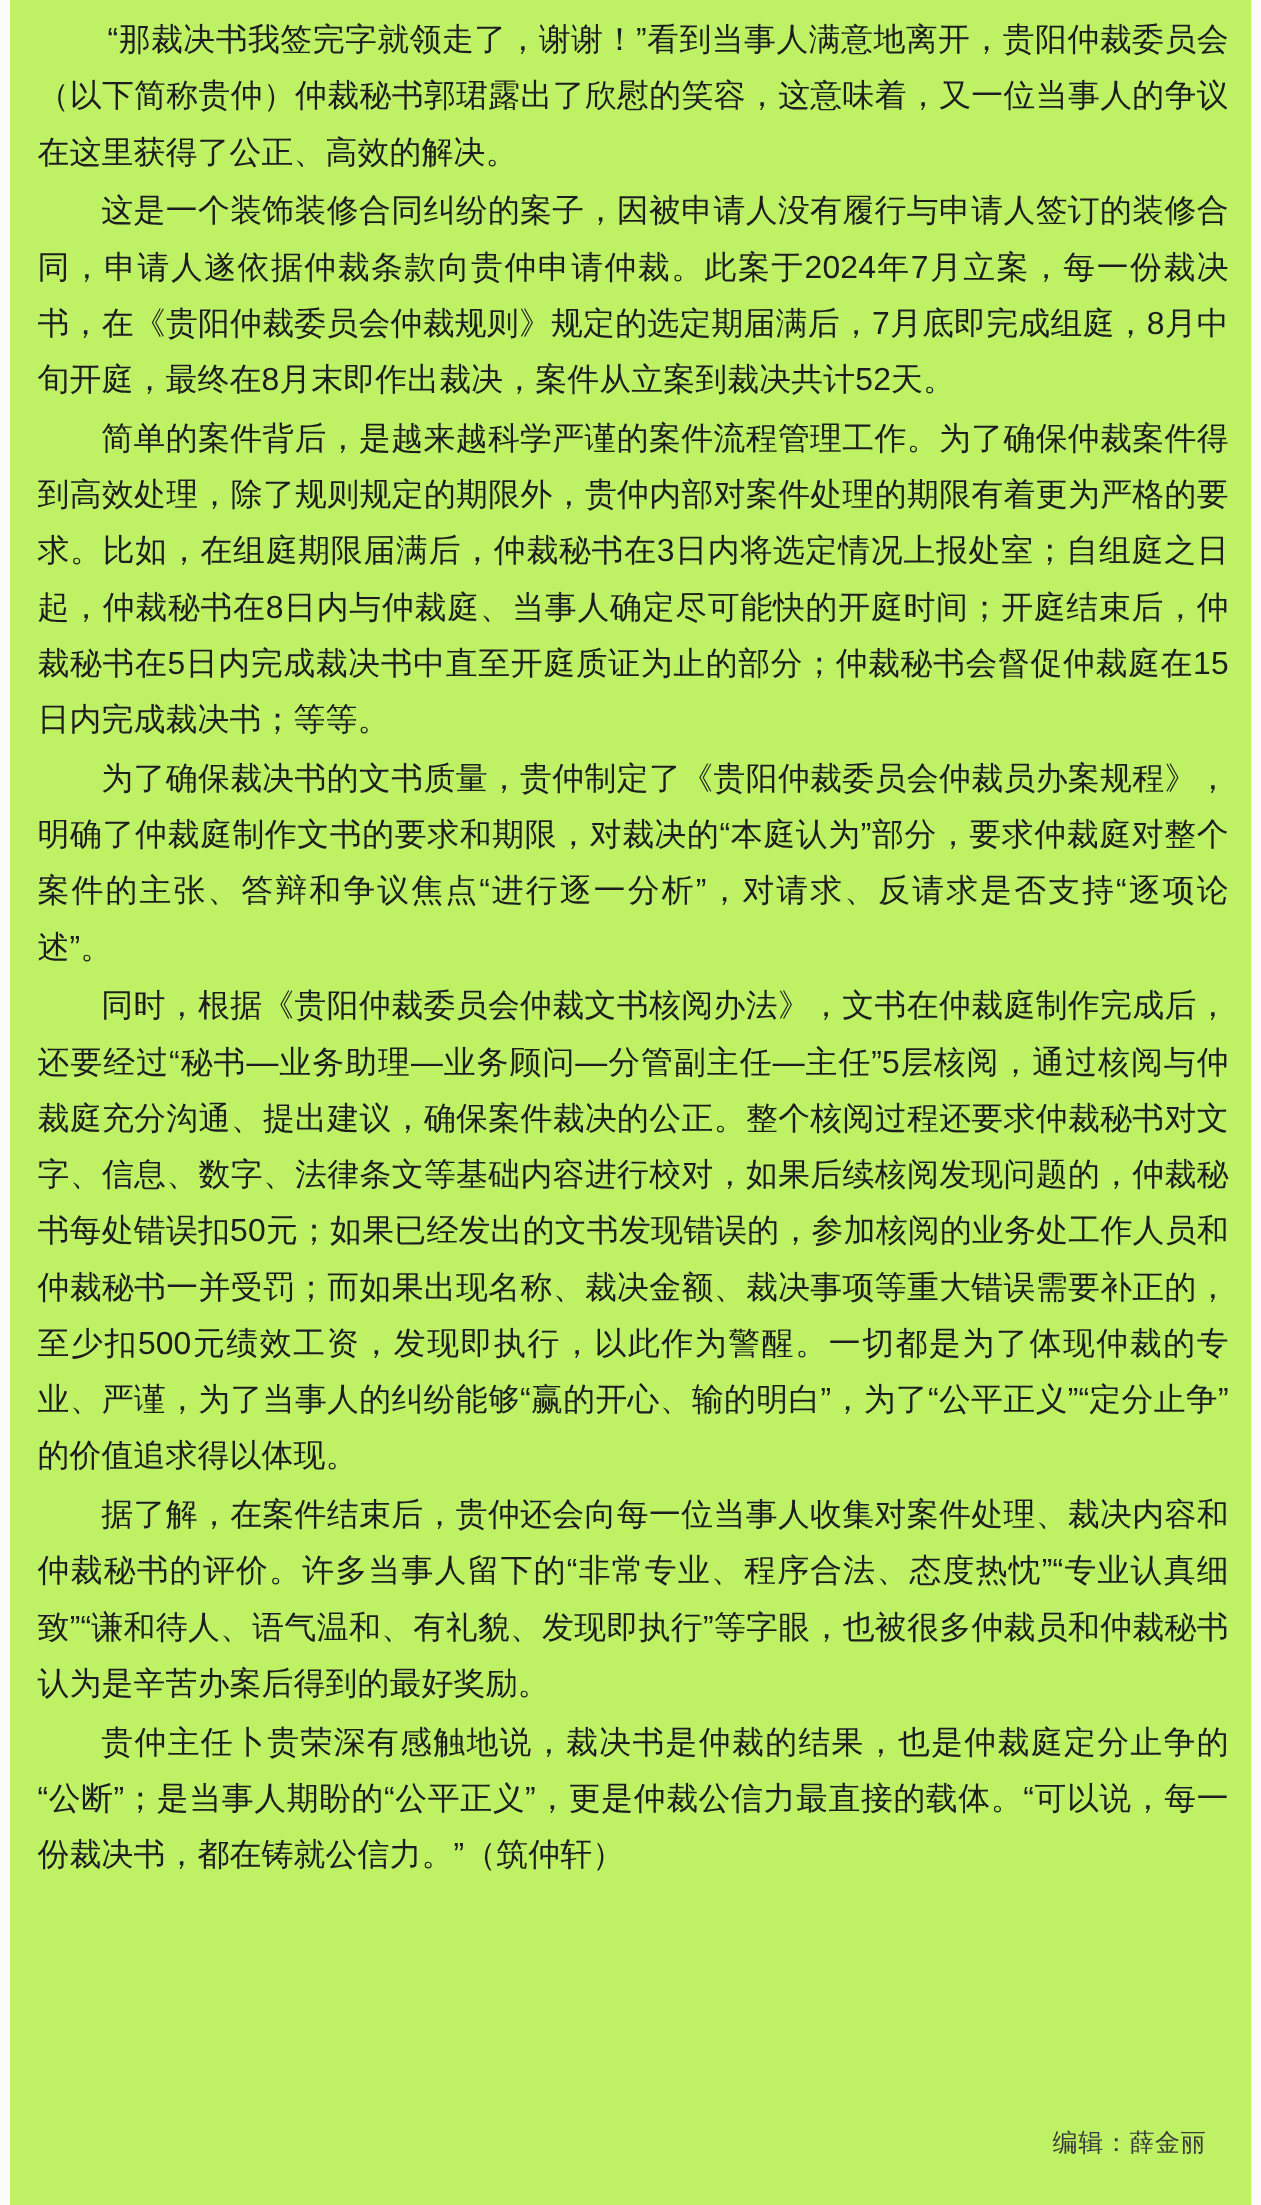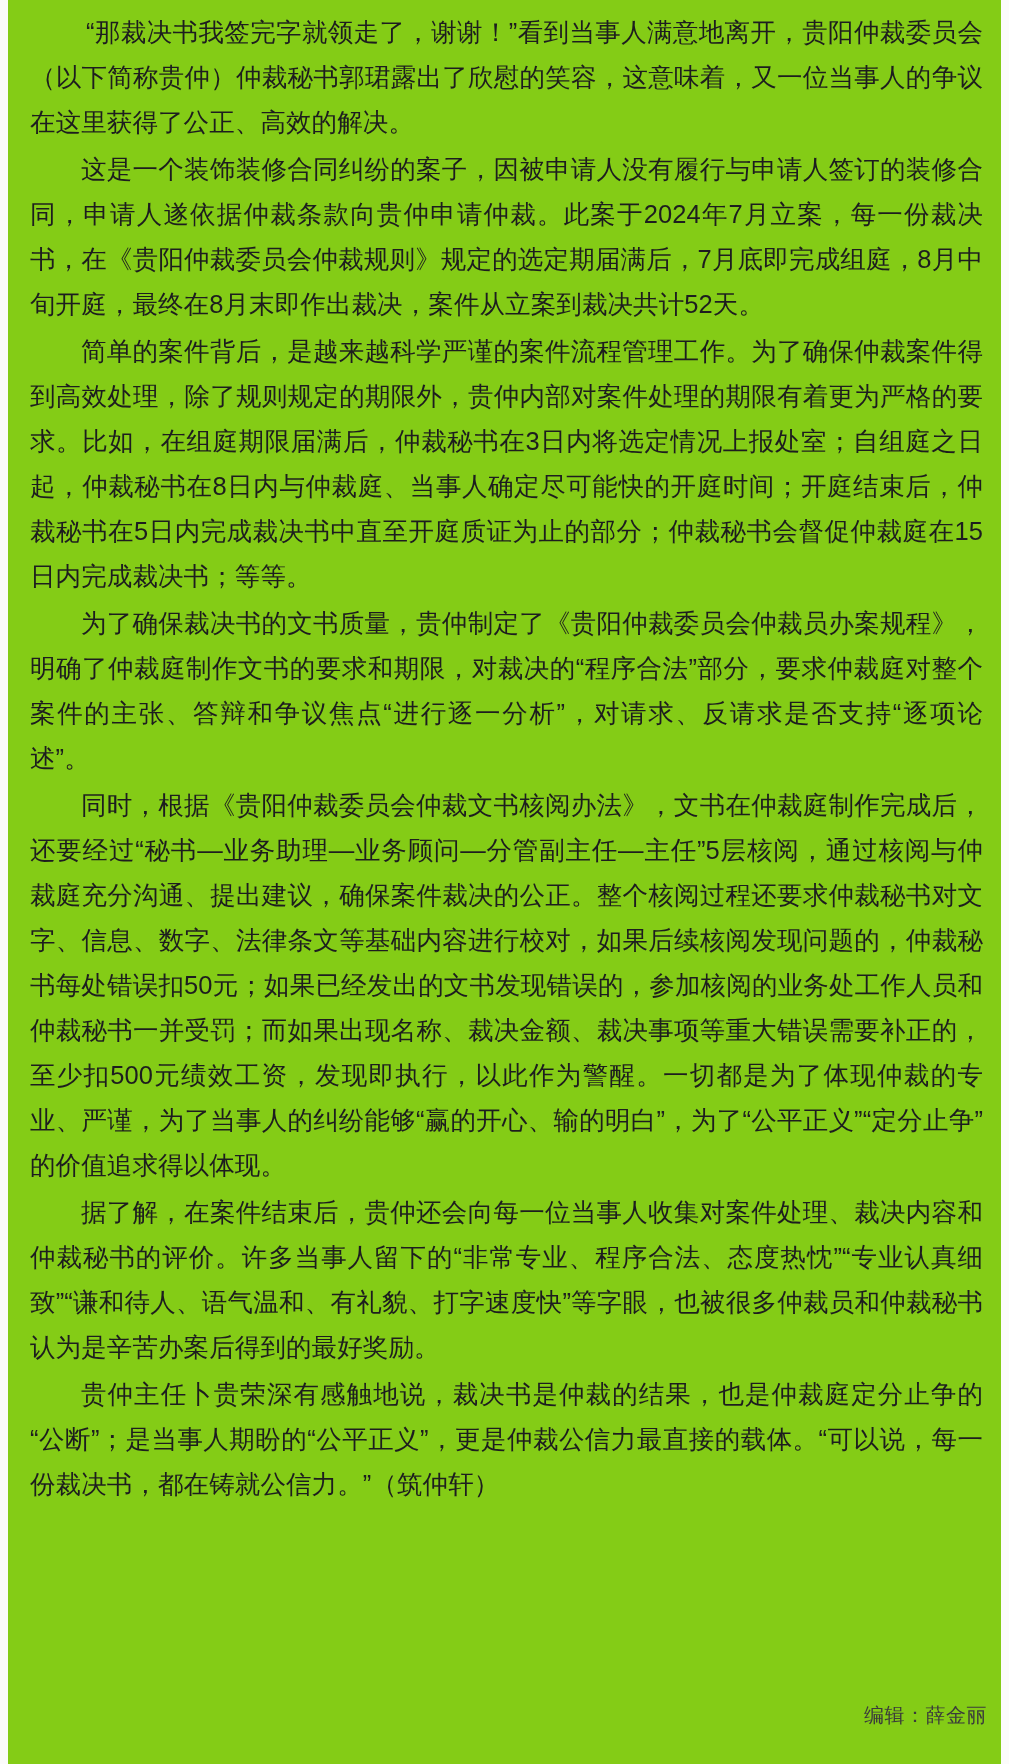--- a/index.html
+++ b/index.html
@@ -9,21 +9,21 @@
     background: #ffffff;
   }
   body {
     font-family: "Liberation Sans", "DejaVu Sans", sans-serif;
   }
   .page {
     position: relative;
     width: 1009px;
     height: 1764px;
     margin: 0 auto;
-    background: #84cc16;
+    background: #bef264;
     box-sizing: border-box;
     overflow: hidden;
   }
   
   .gutter-left, .gutter-right {
     position: absolute;
     top: 0;
     bottom: 0;
     width: 8px;
     background: #fbfbfa;
@@ -51,41 +51,41 @@
     letter-spacing: 0.1px;
     font-weight: 400;
   }
 
   .para.quote-lead {
     text-indent: 2.2em;
   }
 
   .footer {
     position: absolute;
-    right: 22px;
+    right: 44px;
     bottom: 34px;
     font-size: 20px;
     line-height: 30px;
     color: #3a3a3c;
     letter-spacing: 0.5px;
   }
 </style>
 </head>
 <body>
 
 <div class="page">
 
   <div class="gutter-left"></div>
   <div class="gutter-right"></div>
 
   <div class="article">
     <p class="para quote-lead">“那裁决书我签完字就领走了，谢谢！”看到当事人满意地离开，贵阳仲裁委员会（以下简称贵仲）仲裁秘书郭珺露出了欣慰的笑容，这意味着，又一位当事人的争议在这里获得了公正、高效的解决。</p>
     <p class="para">这是一个装饰装修合同纠纷的案子，因被申请人没有履行与申请人签订的装修合同，申请人遂依据仲裁条款向贵仲申请仲裁。此案于2024年7月立案，每一份裁决书，在《贵阳仲裁委员会仲裁规则》规定的选定期届满后，7月底即完成组庭，8月中旬开庭，最终在8月末即作出裁决，案件从立案到裁决共计52天。</p>
     <p class="para">简单的案件背后，是越来越科学严谨的案件流程管理工作。为了确保仲裁案件得到高效处理，除了规则规定的期限外，贵仲内部对案件处理的期限有着更为严格的要求。比如，在组庭期限届满后，仲裁秘书在3日内将选定情况上报处室；自组庭之日起，仲裁秘书在8日内与仲裁庭、当事人确定尽可能快的开庭时间；开庭结束后，仲裁秘书在5日内完成裁决书中直至开庭质证为止的部分；仲裁秘书会督促仲裁庭在15日内完成裁决书；等等。</p>
-    <p class="para">为了确保裁决书的文书质量，贵仲制定了《贵阳仲裁委员会仲裁员办案规程》，明确了仲裁庭制作文书的要求和期限，对裁决的“程序合法”部分，要求仲裁庭对整个案件的主张、答辩和争议焦点“进行逐一分析”，对请求、反请求是否支持“逐项论述”。</p>
+    <p class="para">为了确保裁决书的文书质量，贵仲制定了《贵阳仲裁委员会仲裁员办案规程》，明确了仲裁庭制作文书的要求和期限，对裁决的“本庭认为”部分，要求仲裁庭对整个案件的主张、答辩和争议焦点“进行逐一分析”，对请求、反请求是否支持“逐项论述”。</p>
     <p class="para">同时，根据《贵阳仲裁委员会仲裁文书核阅办法》，文书在仲裁庭制作完成后，还要经过“秘书—业务助理—业务顾问—分管副主任—主任”5层核阅，通过核阅与仲裁庭充分沟通、提出建议，确保案件裁决的公正。整个核阅过程还要求仲裁秘书对文字、信息、数字、法律条文等基础内容进行校对，如果后续核阅发现问题的，仲裁秘书每处错误扣50元；如果已经发出的文书发现错误的，参加核阅的业务处工作人员和仲裁秘书一并受罚；而如果出现名称、裁决金额、裁决事项等重大错误需要补正的，至少扣500元绩效工资，发现即执行，以此作为警醒。一切都是为了体现仲裁的专业、严谨，为了当事人的纠纷能够“赢的开心、输的明白”，为了“公平正义”“定分止争”的价值追求得以体现。</p>
-    <p class="para">据了解，在案件结束后，贵仲还会向每一位当事人收集对案件处理、裁决内容和仲裁秘书的评价。许多当事人留下的“非常专业、程序合法、态度热忱”“专业认真细致”“谦和待人、语气温和、有礼貌、打字速度快”等字眼，也被很多仲裁员和仲裁秘书认为是辛苦办案后得到的最好奖励。</p>
+    <p class="para">据了解，在案件结束后，贵仲还会向每一位当事人收集对案件处理、裁决内容和仲裁秘书的评价。许多当事人留下的“非常专业、程序合法、态度热忱”“专业认真细致”“谦和待人、语气温和、有礼貌、发现即执行”等字眼，也被很多仲裁员和仲裁秘书认为是辛苦办案后得到的最好奖励。</p>
     <p class="para">贵仲主任卜贵荣深有感触地说，裁决书是仲裁的结果，也是仲裁庭定分止争的“公断”；是当事人期盼的“公平正义”，更是仲裁公信力最直接的载体。“可以说，每一份裁决书，都在铸就公信力。”（筑仲轩）</p>
   </div>
 
   <div class="footer">编辑：薛金丽</div>
 
 </div>
 
 </body></html>

